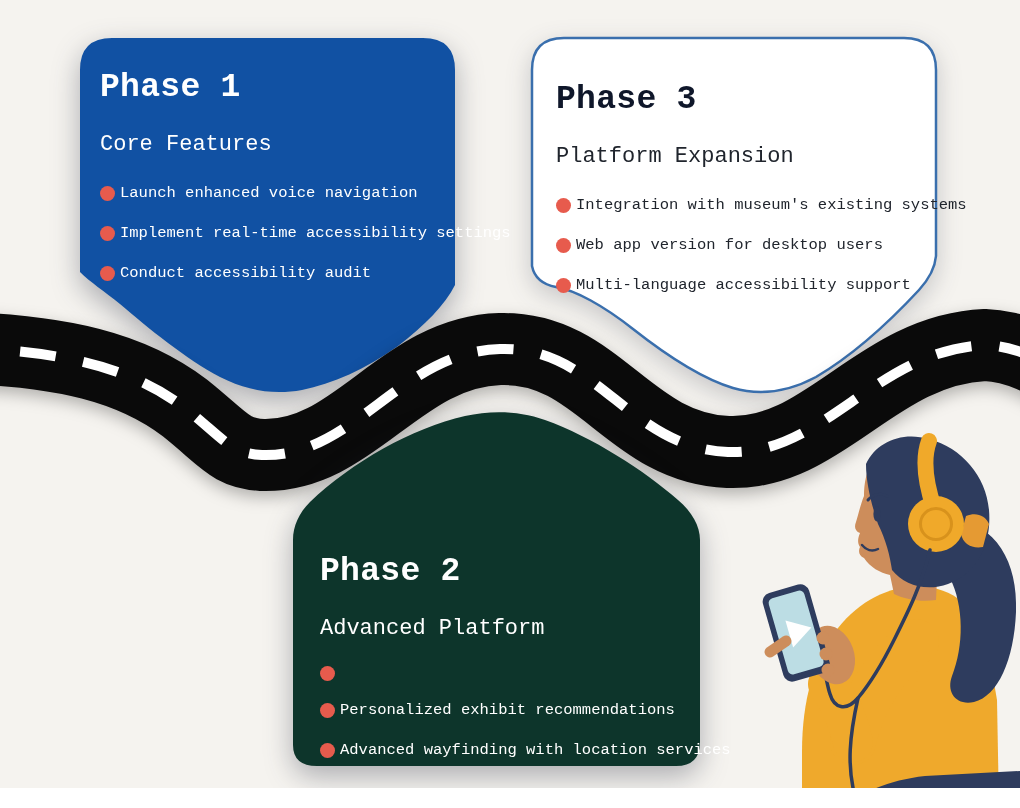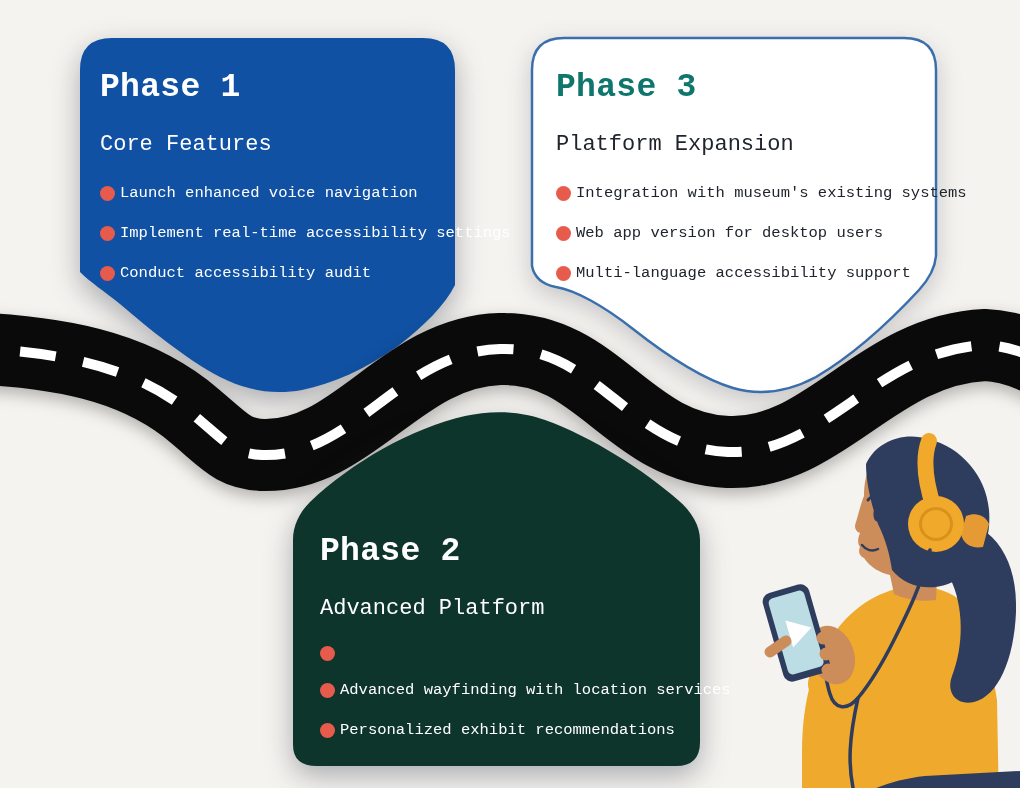--- a/index.html
+++ b/index.html
@@ -14,22 +14,22 @@
   .panel{position:absolute;z-index:5;}
   .panel h1{margin:0;font-size:33px;line-height:40px;font-weight:800;letter-spacing:.3px;white-space:nowrap;}
   .panel h2{margin:22px 0 0;font-size:22px;line-height:30px;font-weight:400;white-space:nowrap;}
   .panel ul{margin:22px 0 0;padding:0;list-style:none;}
   .panel li{display:flex;align-items:center;gap:5px;font-size:15.5px;line-height:22px;
             margin-bottom:18px;white-space:nowrap;}
   .dot{width:15px;height:15px;border-radius:50%;background:#e75b4d;flex:none;}
 
   .panel-phase1{left:100px;top:68px;color:#ffffff;}
   .panel-phase3{left:556px;top:68px;color:#20252d;}
-  .panel-phase3 h1{color:#0f766e;}
-  .panel-phase2{left:320px;top:532px;color:#ffffff;}
+  .panel-phase3 h1{color:#0f172a;margin-top:12px;}
+  .panel-phase2{left:320px;top:552px;color:#ffffff;}
 </style>
 </head>
 <body>
 
 <div class="canvas">
 
   <svg class="scene" width="1020" height="808" viewBox="0 0 1020 808">
 
     <g class="sh-deep">
       <path d="M 80 70 Q 80 38 112 38 L 423 38 Q 455 38 455 70 L 455 285
@@ -192,22 +192,22 @@
 
   <div class="panel panel-phase2">
     <h1>Phase 2</h1>
     <h2>Advanced Platform</h2>
     <ul>
       <li>
         <span class="dot"></span>
       </li>
       <li>
         <span class="dot"></span>
+        <span>Personalized exhibit recommendations</span>
+      </li>
+      <li>
+        <span class="dot"></span>
         <span>Advanced wayfinding with location services</span>
-      </li>
-      <li>
-        <span class="dot"></span>
-        <span>Personalized exhibit recommendations</span>
       </li>
     </ul>
   </div>
 
 </div>
 
 </body></html>

